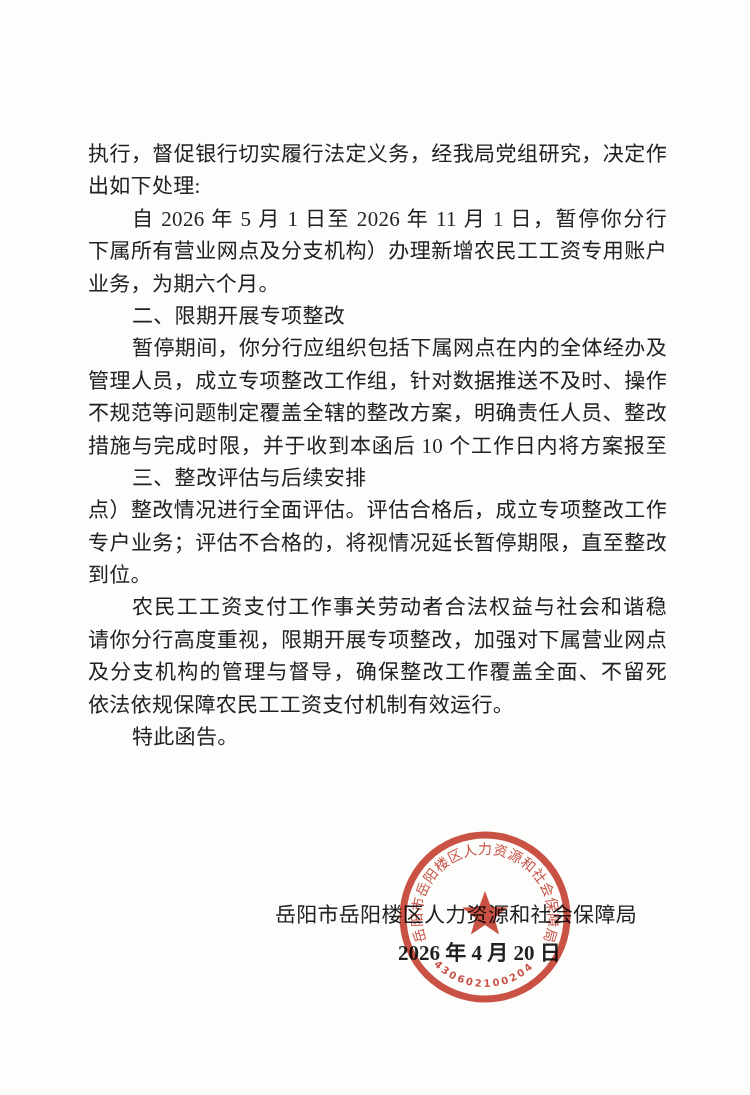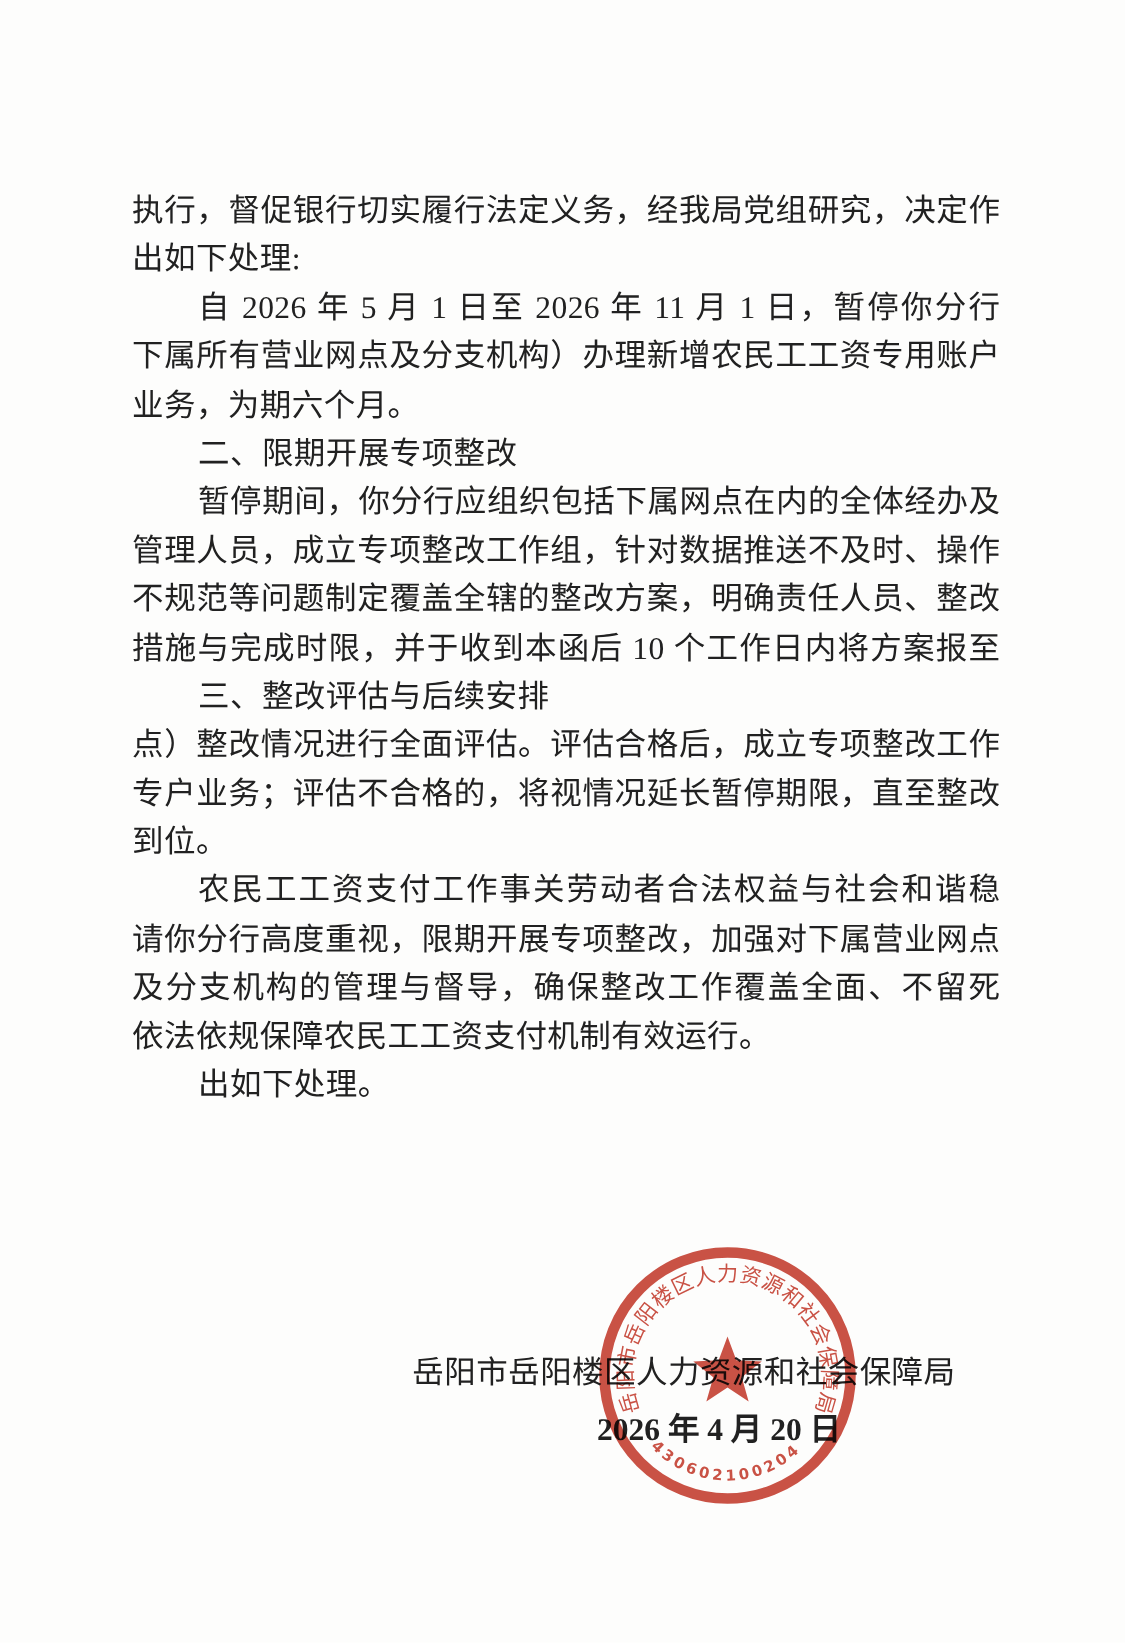--- a/index.html
+++ b/index.html
@@ -8,21 +8,21 @@
     width: 750px;
     height: 1095px;
     background: #fdfdfc;
     overflow: hidden;
     font-family: "Liberation Serif", "DejaVu Serif", serif;
     color: #212121;
   }
   .letter-body {
     position: absolute;
     left: 88px;
-    top: 124px;
+    top: 138px;
     width: 579px;
   }
   .line {
     font-size: 21px;
     line-height: 32.4px;
     height: 32.4px;
     overflow: hidden;
     white-space: nowrap;
     letter-spacing: 0.3px;
   }
@@ -87,21 +87,21 @@
       <div class="line justify">不规范等问题制定覆盖全辖的整改方案，明确责任人员、整改</div>
       <div class="line justify">措施与完成时限，并于收到本函后 10 个工作日内将方案报至我</div>
       <div class="line indent">三、整改评估与后续安排</div>
       <div class="line justify">点）整改情况进行全面评估。评估合格后，成立专项整改工作组</div>
       <div class="line justify">专户业务；评估不合格的，将视情况延长暂停期限，直至整改</div>
       <div class="line">到位。</div>
       <div class="line indent justify">农民工工资支付工作事关劳动者合法权益与社会和谐稳定。</div>
       <div class="line justify">请你分行高度重视，限期开展专项整改，加强对下属营业网点</div>
       <div class="line justify">及分支机构的管理与督导，确保整改工作覆盖全面、不留死角，</div>
       <div class="line">依法依规保障农民工工资支付机制有效运行。</div>
-      <div class="line indent">出如下处理。</div>
+      <div class="line indent">特此函告。</div>
     </div>
 
   <div class="signature-agency">岳阳市岳阳楼区人力资源和社会保障局</div>
 
   <div class="signature-date">2026 年 4 月 20 日</div>
 
   <svg class="seal" viewBox="0 0 190 190" xmlns="http://www.w3.org/2000/svg">
     <defs>
       <path id="ring-path" d="M 36.6 118.6 A 63 63 0 1 1 153.4 118.6" fill="none"></path>
       <path id="code-path" d="M 43.8 142.7 A 70 70 0 0 0 146.2 142.7" fill="none"></path>

